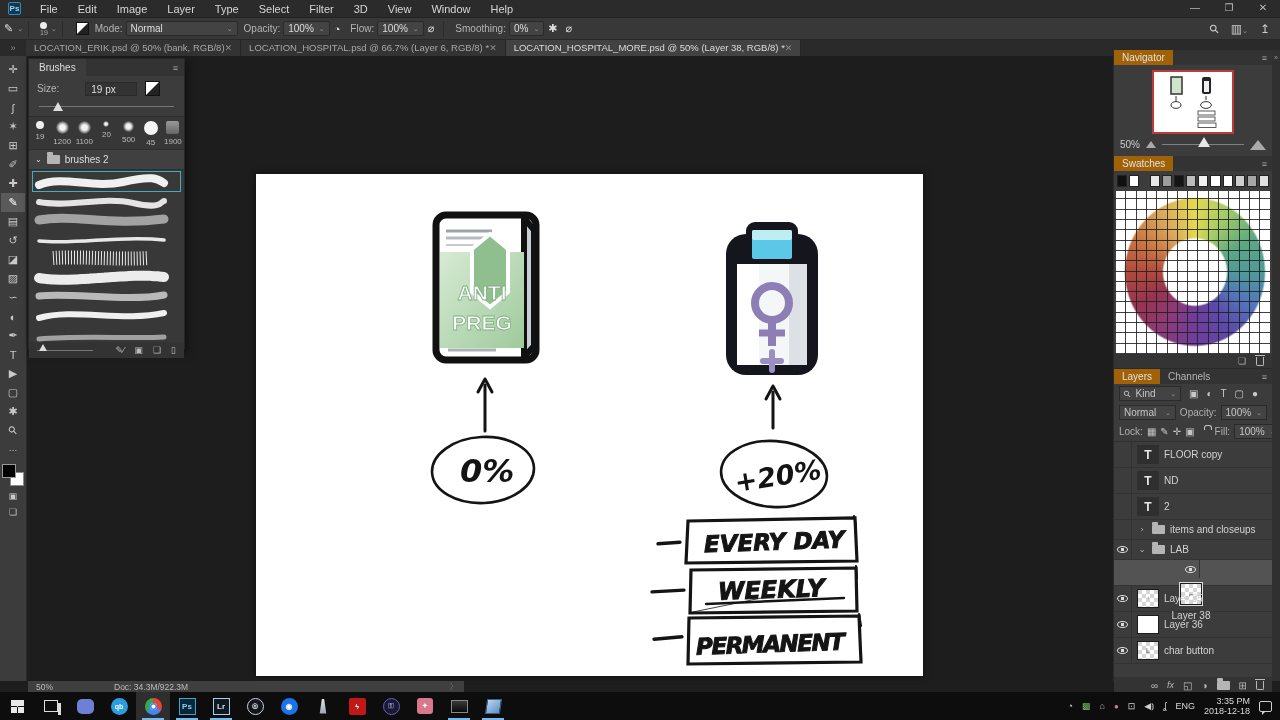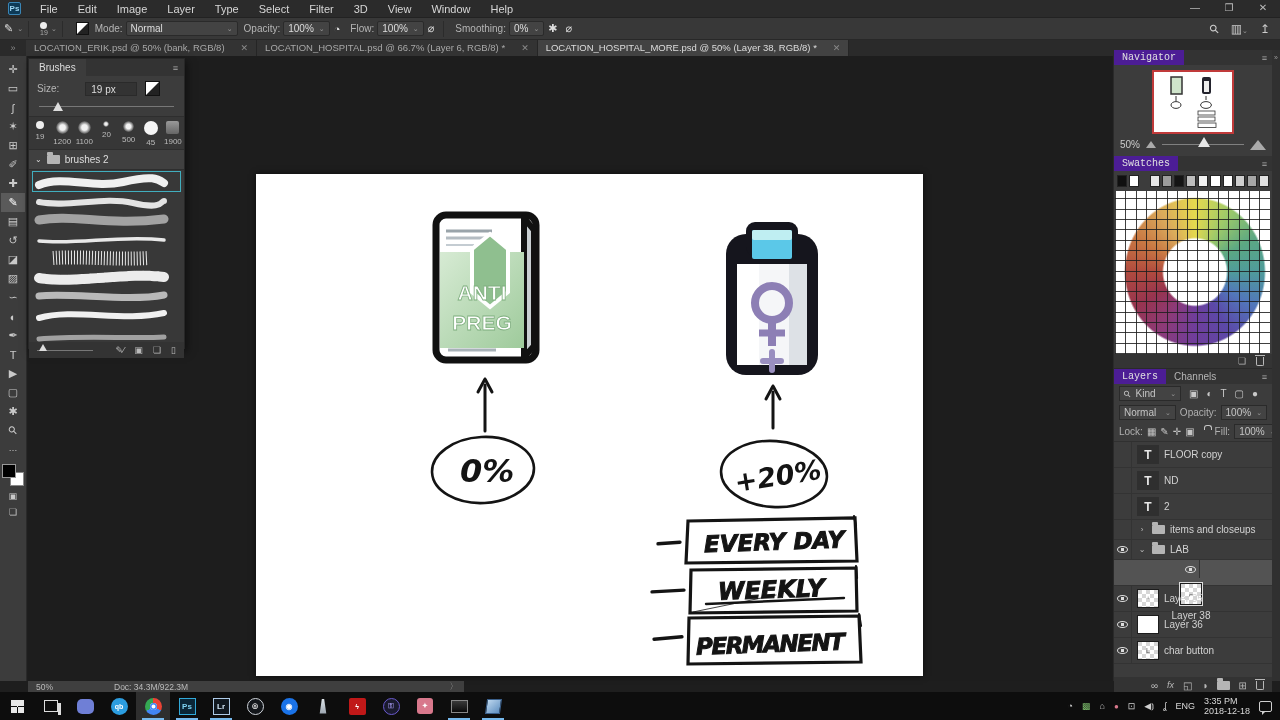--- a/index.html
+++ b/index.html
@@ -22,21 +22,21 @@
   .ob-select, .ob-num { background:#434343; border:1px solid #2a2a2a; border-radius:2px; height:15px; line-height:14px; padding:0 4px; color:#ddd; display:flex; align-items:center; }
   .ob-select .car, .ob-num .car { margin-left:5px; font-size:7px; color:#999; }
   #brush-preview { display:flex; flex-direction:column; align-items:center; margin-left:6px; line-height:7px; }
   #brush-preview .dot { width:7px; height:7px; border-radius:50%; background:#eee; }
   #brush-preview .sz { font-size:7px; color:#aaa; }
   #ob-right { margin-left:auto; display:flex; align-items:center; margin-right:10px; gap:12px; font-size:12px; color:#ccc; }
 
   
   #tabbar { position:absolute; left:0; top:40px; width:1280px; height:16px; background:#2a2a2a; display:flex; align-items:flex-end; font-size:9.5px; }
   #tab-overflow { width:26px; text-align:center; color:#888; font-size:9px; line-height:16px; }
-  .doc-tab { height:16px; line-height:16px; padding:0 8px; background:#333333; color:#a8a8a8; border-right:1px solid #252525; white-space:nowrap; display:flex; gap:16px; align-items:center; }
+  .doc-tab { height:16px; line-height:16px; padding:0 8px; background:#333333; color:#a8a8a8; border-right:1px solid #252525; white-space:nowrap; display:flex; gap:0; align-items:center; }
   .doc-tab.active { background:#424242; color:#dddddd; }
   .tab-close { color:#8a8a8a; font-size:9px; }
 
   
   #canvas-bg { position:absolute; left:28px; top:56px; width:1084px; height:625px; background:#1d1d1d; }
   #artboard { position:absolute; left:228px; top:118px; width:667px; height:502px; background:#fff; box-shadow:0 0 6px rgba(0,0,0,.6); }
   #statusbar { position:absolute; left:28px; top:681px; width:436px; height:11px; background:#3f3f3f; display:flex; align-items:center; font-size:8.5px; color:#bbb; }
   #statusbar .sz { margin-left:8px; width:60px; }
   #statusbar .doc { margin-left:18px; }
   #statusbar .exp { margin-left:auto; margin-right:6px; color:#999; }
@@ -81,21 +81,21 @@
   #brushes-footer { height:16px; background:#333; display:flex; align-items:center; gap:10px; padding:0 8px; color:#bbb; font-size:9px; }
   #brushes-footer .ftrack { flex:0 0 56px; height:1px; background:#777; position:relative; }
   #brushes-footer .fthumb { position:absolute; left:2px; top:-6px; border-left:4px solid transparent; border-right:4px solid transparent; border-bottom:7px solid #ddd; }
   #brushes-footer .fic { margin-left:auto; }
   #brushes-footer .fic ~ .fic { margin-left:0; }
 
   
   #right-dock { position:absolute; left:1113px; top:50px; width:159px; height:631px; background:#3c3c3c; border-left:1px solid #2a2a2a; font-size:10px; }
   .panel-tabrow { height:15px; background:#333; display:flex; align-items:center; }
   .ptab { padding:0 8px; height:15px; line-height:15px; color:#b5b5b5; }
-  .ptab.active { background:#4c1d95; color:#e0e0e0;font-family:Liberation Mono, monospace; }
+  .ptab.active { background:#a16207; color:#e0e0e0; }
   .panel-tabrow .pmenu { margin-left:auto; margin-right:5px; color:#aaa; font-size:9px; }
 
   #nav-thumb-wrap { height:74px; display:flex; align-items:center; justify-content:center; }
   #nav-thumb { width:78px; height:60px; background:#fff; outline:2px solid #c03a3a; position:relative; }
   #nav-zoom-row { display:flex; align-items:center; padding:0 6px 6px; gap:6px; color:#ccc; }
   #nav-zoom-row .ntrack { flex:1; height:1px; background:#808080; position:relative; }
   #nav-zoom-row .nthumb { position:absolute; left:44%; top:-7px; border-left:6px solid transparent; border-right:6px solid transparent; border-bottom:10px solid #e8e8e8; }
   .mountain { width:0; height:0; border-left:5px solid transparent; border-right:5px solid transparent; border-bottom:7px solid #aaa; }
   .mountain.big { border-left-width:8px; border-right-width:8px; border-bottom-width:10px; }
 
@@ -158,21 +158,21 @@
   .candle { width:11px; height:15px; background:linear-gradient(#dfe5ea,#9aa4ae); clip-path:polygon(40% 0,60% 0,80% 100%,20% 100%); }
   .flux { background:#c01818; border-radius:2px; width:17px; height:17px; color:#fff; }
   .lockapp { background:#1a1a2e; border:1px solid #6a5acd; color:#9a8fe0; }
   .pinkapp { background:#d8788c; border-radius:3px; width:16px; height:16px; color:#fff; }
   .winapp { width:17px; height:13px; background:linear-gradient(#3a3a3a,#0a0a0a); border:1px solid #888; }
   .notesapp { width:15px; height:15px; background:linear-gradient(135deg,#bcd6ee,#5f8fc0); transform:skewX(-8deg); border:1px solid #3a5f8a; }
   #tray { margin-left:auto; display:flex; align-items:center; gap:9px; padding-right:8px; color:#d8d8d8; }
   .tray-ic { font-size:9px; color:#cfcfcf; }
   .tray-ic.pink { color:#d8788c; font-size:8px; }
   #tray-lang { font-size:9px; }
-  #tray-clock { text-align:left; font-size:9px; line-height:10px; }
+  #tray-clock { text-align:right; font-size:9px; line-height:10px; }
   .chat-bubble { width:13px; height:11px; border:1px solid #cfcfcf; border-radius:2px; position:relative; background:transparent; }
   .chat-bubble::after { content:""; position:absolute; left:2px; bottom:-4px; border-left:4px solid #cfcfcf; border-bottom:4px solid transparent; }
 
   
   .hand { font-family:"DejaVu Sans", sans-serif; font-style:italic; font-weight:bold; fill:#141414; }
   .pill-text { font-family:"Liberation Sans", sans-serif; font-weight:bold; fill:#ffffff; }
 </style>
 </head>
 <body>
 

